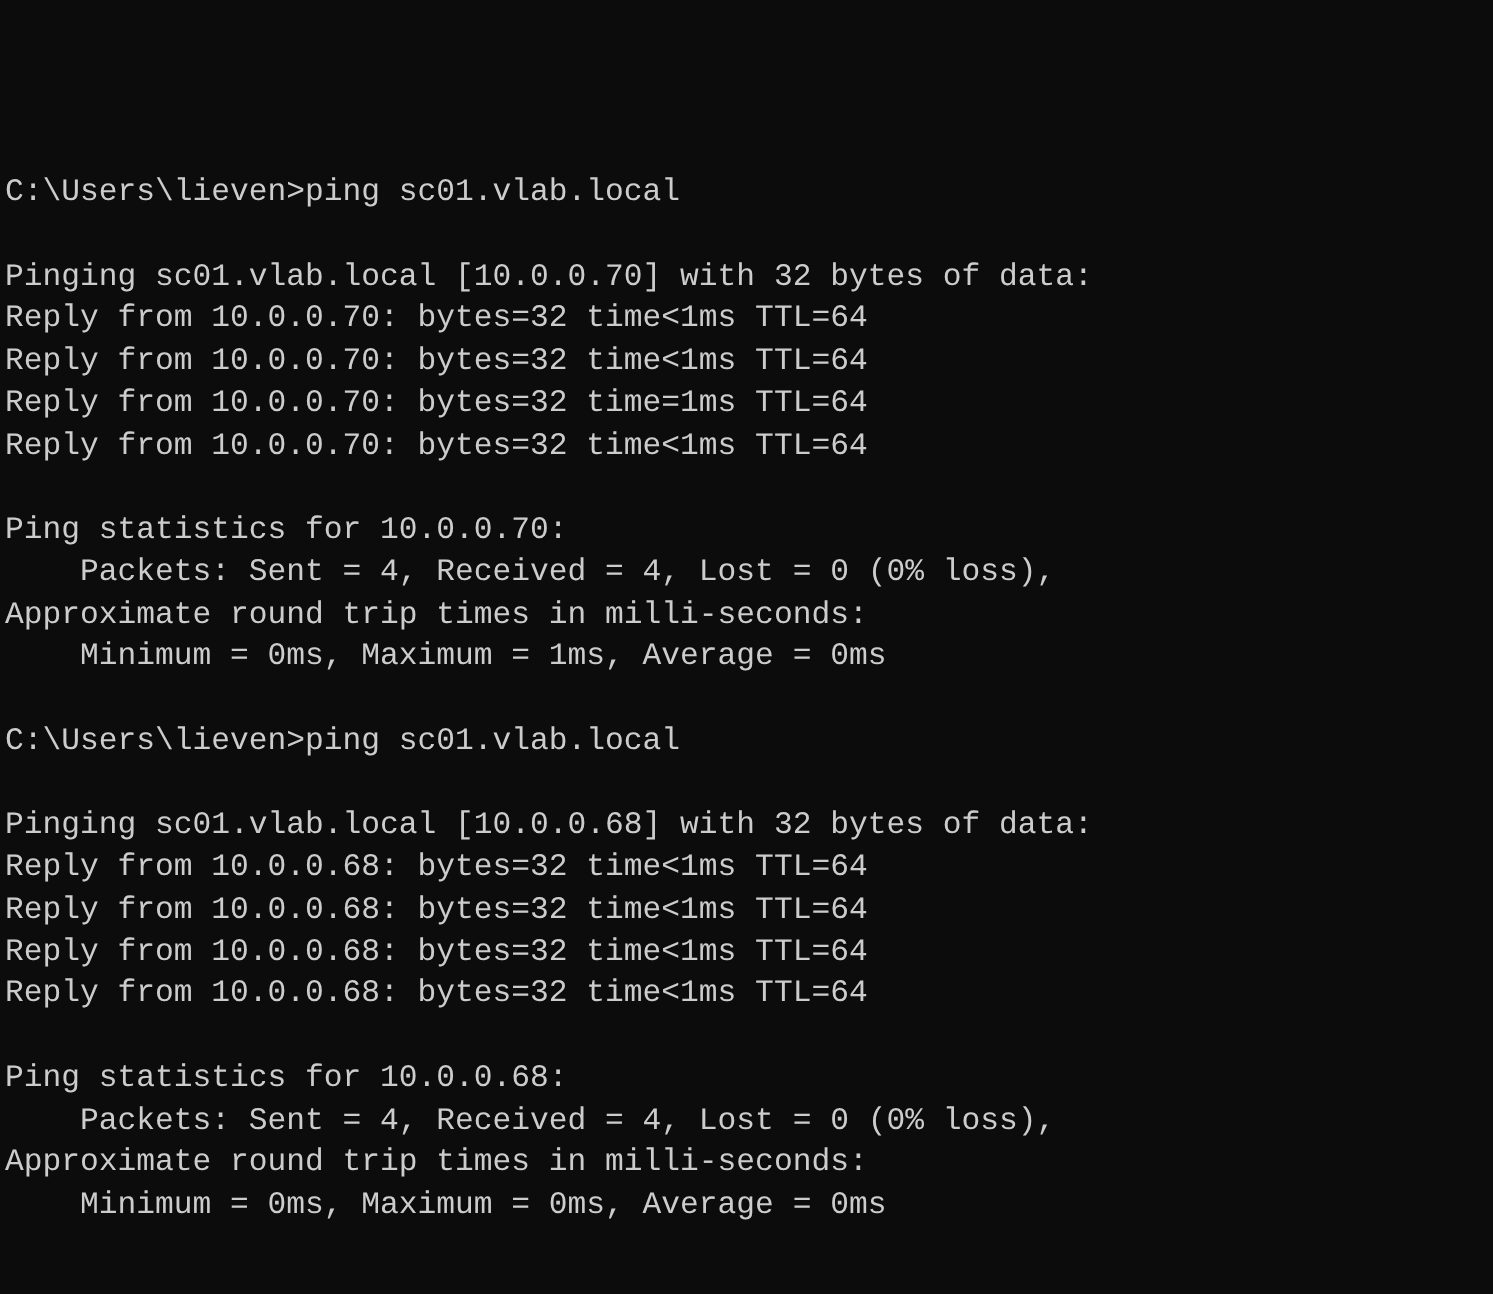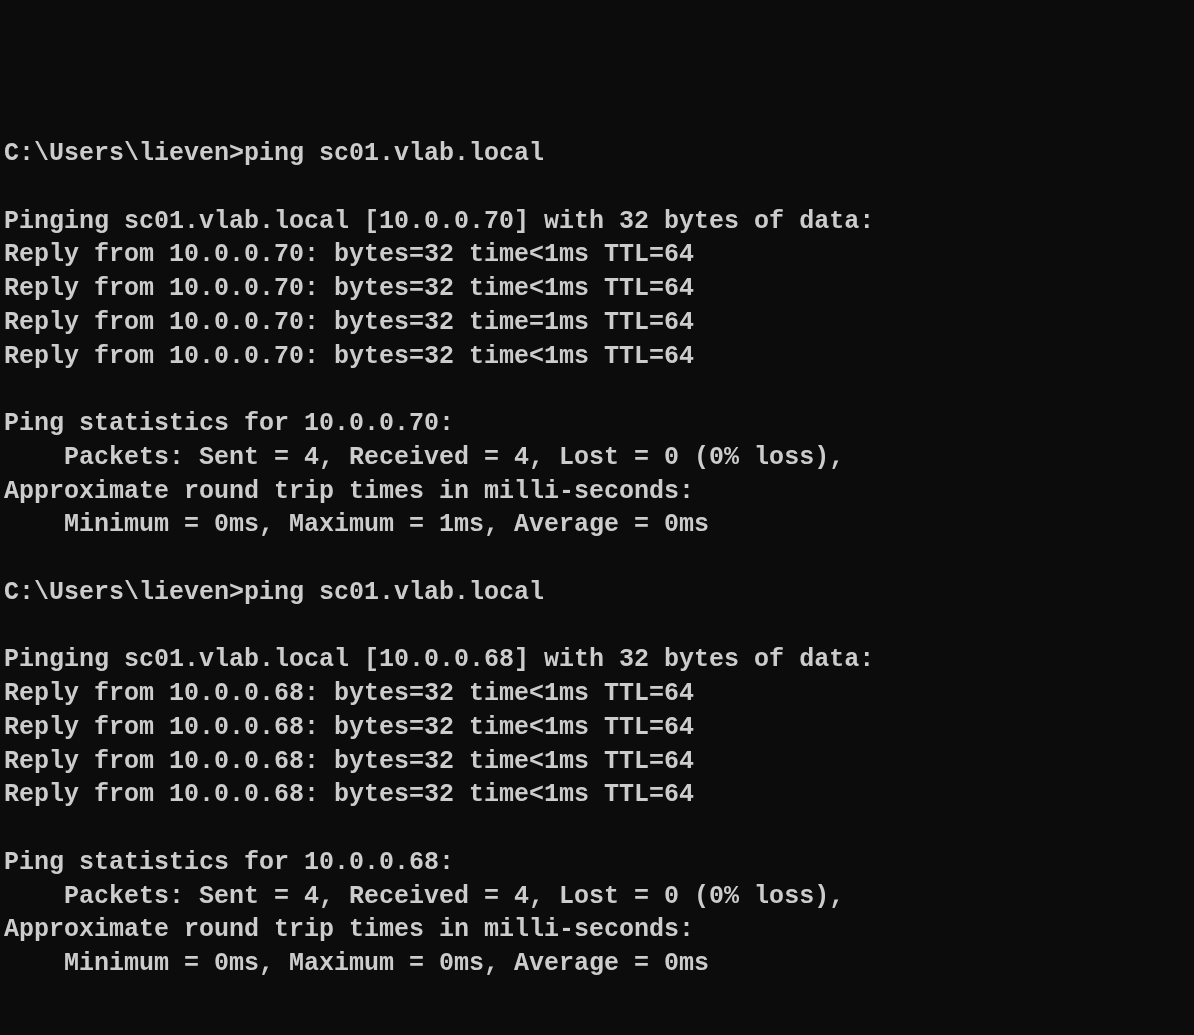--- a/index.html
+++ b/index.html
@@ -14,21 +14,20 @@
       font-size: 25px;
       line-height: 1.35;
       padding: 2px 4px;
       width: 1194px;
       height: 1035px;
       overflow: hidden;
       white-space: pre;
     }
     .terminal-line {
       display: block;
-      font-weight: bold;
     }
     .blank-line {
       display: block;
       height: 1.35em;
     }
   </style>
 </head>
 <body>
 
 

